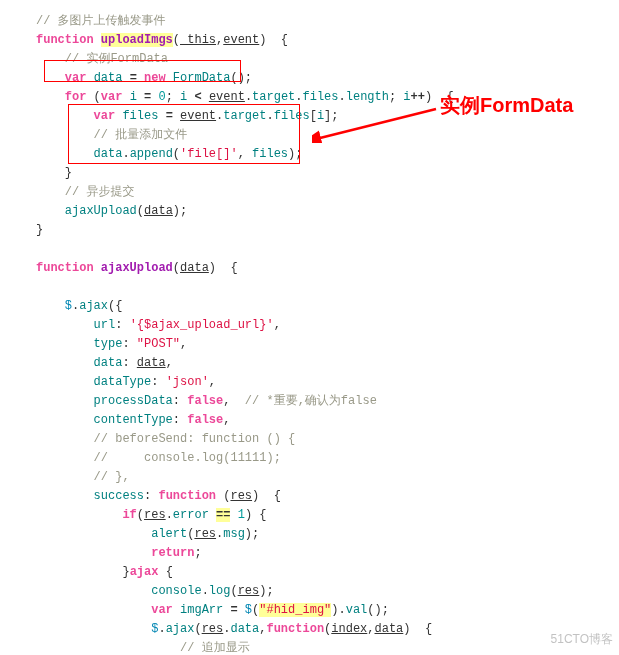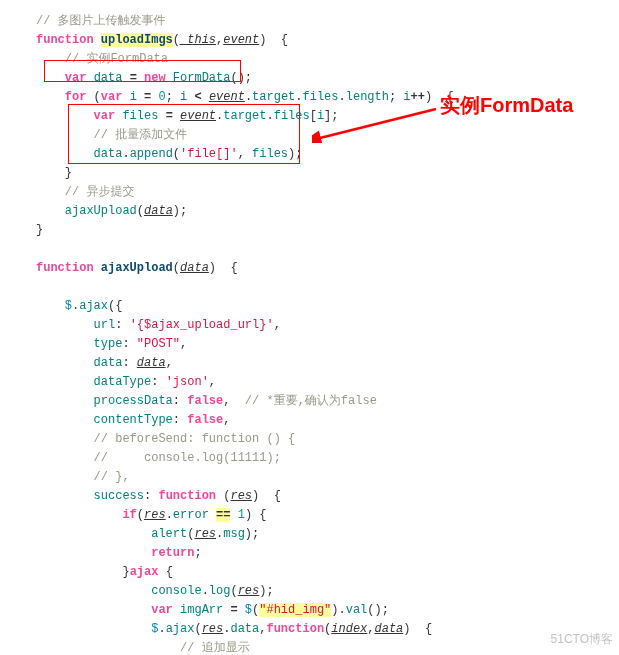--- a/index.html
+++ b/index.html
@@ -12,27 +12,27 @@
     white-space: pre;
     padding: 12px 0 0 36px;
     position: relative;
     width: 619px;
     height: 655px;
     box-sizing: border-box;
     overflow: hidden;
   }
   .cm { color: #999988; }
   .kw { color: #ec4899; font-weight: bold; }
-  .fn { color: #0c4a6e; font-weight: bold; }
+  .fn { color: #a21caf; font-weight: bold; }
   .str { color: #dd1144; }
   .num { color: #009999; }
   .v { color: #008080; }
   .op { color: #333333; font-weight: bold; }
   .bi { color: #0086b3; }
-  .u { text-decoration: underline; font-style: italic; }
+  .u { text-decoration: underline; }
   .hl { background: #ffff99; }
   .redbox1 {
     position: absolute;
     border: 1.5px solid #ff0000;
     left: 44px; top: 60px; width: 195px; height: 20px;
     pointer-events: none;
   }
   .redbox2 {
     position: absolute;
     border: 1.5px solid #ff0000;

